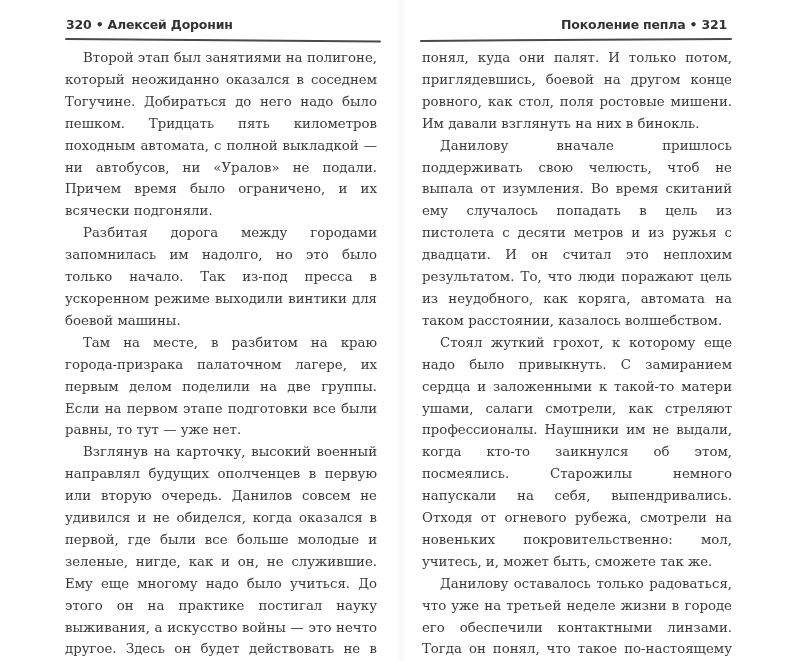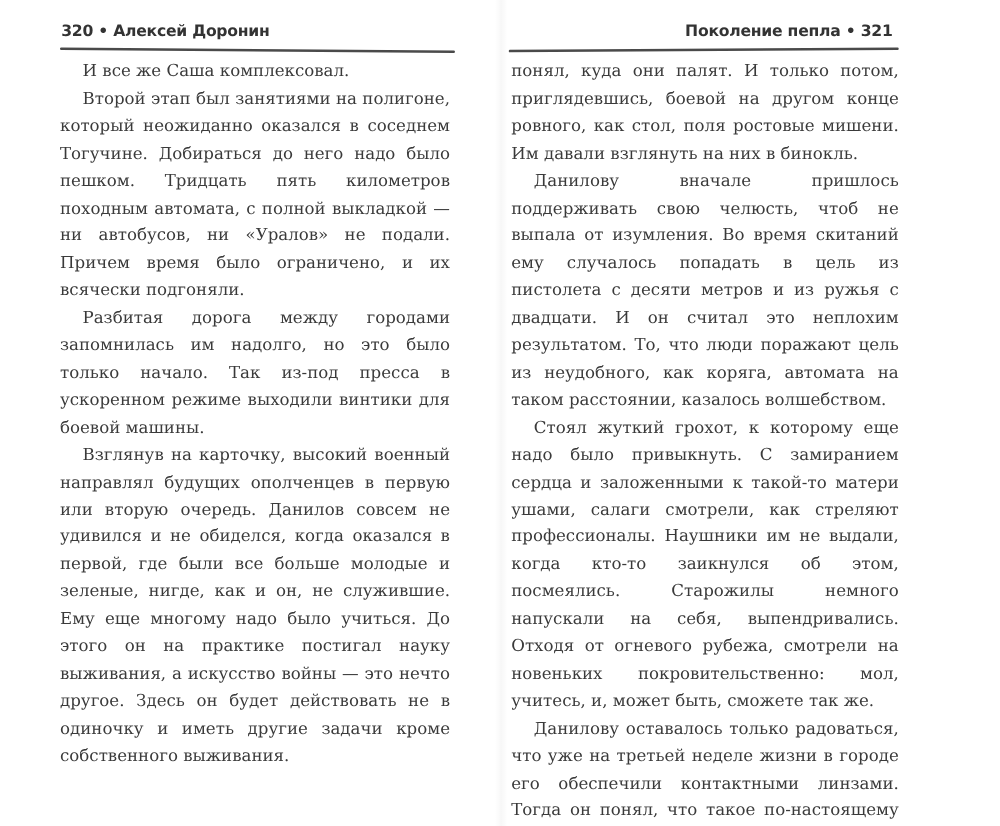--- a/index.html
+++ b/index.html
@@ -5,22 +5,22 @@
     html, body { margin: 0; padding: 0; }
     body {
       width: 800px; height: 661px; overflow: hidden;
       background: #ffffff;
       position: relative;
       font-family: "DejaVu Serif", serif;
       color: #3a3a3a;
     }
     .spread { position: absolute; inset: 0; }
     .page { position: absolute; top: 0; height: 661px; }
-    .page.left { left: 0; width: 400px; padding-left: 33px; }
-    .page.right { left: 379px; width: 400px; }
+    .page.left { left: 17px; width: 400px; padding-left: 33px; }
+    .page.right { left: 392px; width: 400px; }
     .spine {
       position: absolute; left: 396px; top: 0; width: 10px; height: 661px;
       background: linear-gradient(to right, rgba(0,0,0,0) 0%, rgba(0,0,0,0.03) 50%, rgba(0,0,0,0) 100%);
     }
     .running-head {
       position: absolute; top: 17px;
       font-family: "DejaVu Sans", sans-serif;
       font-weight: bold; font-size: 12.5px; color: #333;
       letter-spacing: -0.2px;
       white-space: nowrap;
@@ -46,23 +46,23 @@
 </head>
 <body>
 
 <div class="spread">
   <div class="spine"></div>
 
   <div class="page left">
     <div class="running-head">320 • Алексей Доронин</div>
     <div class="head-rule"></div>
     <div class="body-text">
-      <p>И все же Саша комплексовал.</p>
       <p>Второй этап был занятиями на полигоне, который неожиданно оказался в соседнем Тогучине. Добираться до него надо было пешком. Тридцать пять километров походным автомата, с полной выкладкой — ни автобусов, ни «Уралов» не подали. Причем время было ограничено, и их всячески подгоняли.</p>
       <p>Разбитая дорога между городами запомнилась им надолго, но это было только начало. Так из-под пресса в ускоренном режиме выходили винтики для боевой машины.</p>
+      <p>Там на месте, в разбитом на краю города-призрака палаточном лагере, их первым делом поделили на две группы. Если на первом этапе подготовки все были равны, то тут — уже нет.</p>
       <p>Взглянув на карточку, высокий военный направлял будущих ополченцев в первую или вторую очередь. Данилов совсем не удивился и не обиделся, когда оказался в первой, где были все больше молодые и зеленые, нигде, как и он, не служившие. Ему еще многому надо было учиться. До этого он на практике постигал науку выживания, а искусство войны — это нечто другое. Здесь он будет действовать не в одиночку и иметь другие задачи кроме собственного выживания.</p>
 
     </div>
   </div>
 
   <div class="page right">
     <div class="running-head">Поколение пепла • 321</div>
     <div class="head-rule"></div>
     <div class="body-text">
       <p class="cont">понял, куда они палят. И только потом, приглядевшись, боевой на другом конце ровного, как стол, поля ростовые мишени. Им давали взглянуть на них в бинокль.</p>

